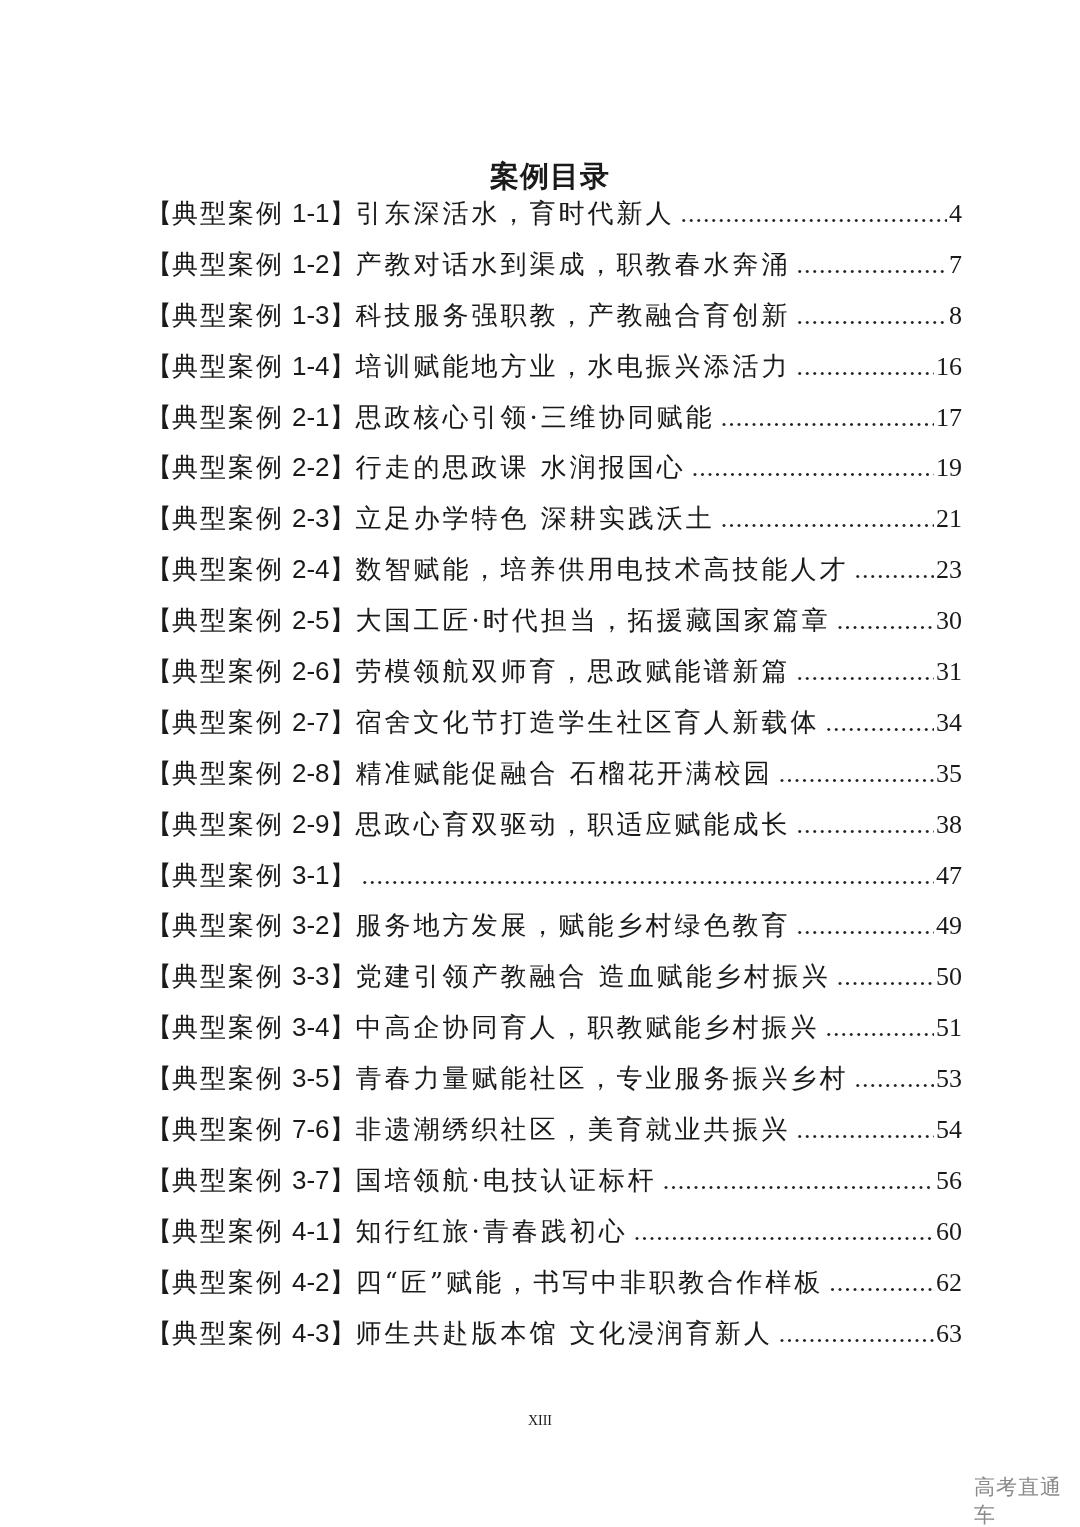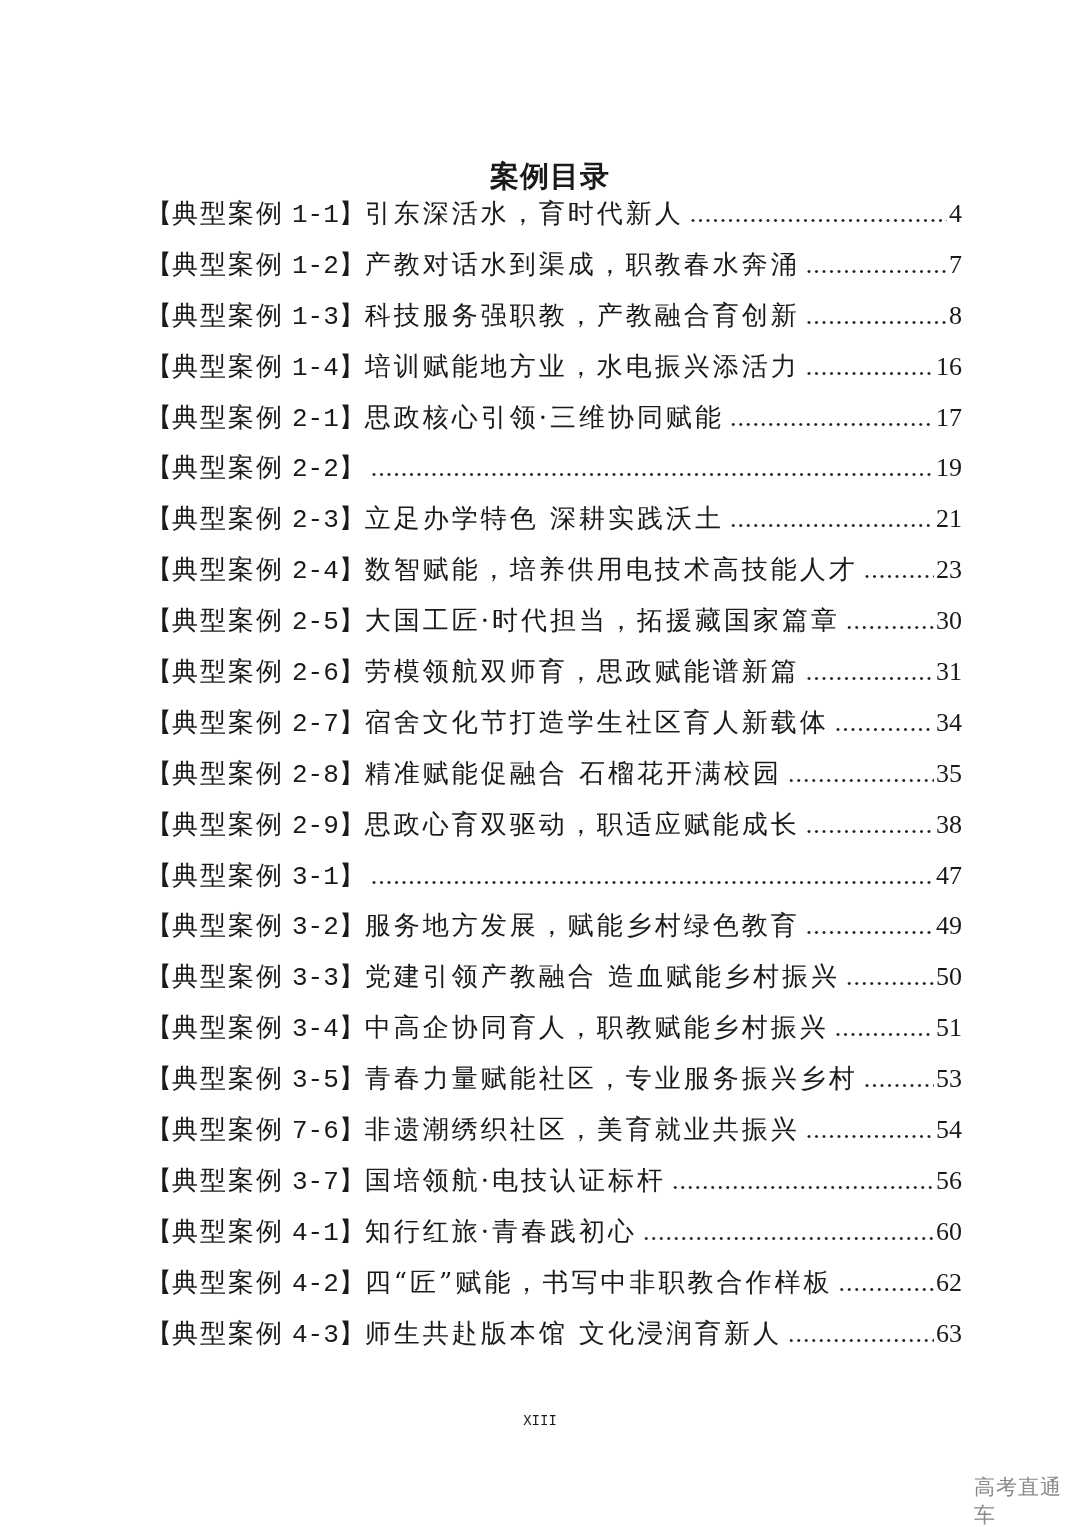--- a/index.html
+++ b/index.html
@@ -45,21 +45,21 @@
       cursor: pointer;
     }
     .toc-label {
       font-family: Liberation Sans, sans-serif;
       letter-spacing: 2px;
     }
     .toc-bracket {
       font-family: "DejaVu Sans", "Liberation Sans", sans-serif;
     }
     .toc-num {
-      font-family: Liberation Mono, monospace;
+      font-family: Liberation Sans, sans-serif;
       letter-spacing: 0;
       margin-left: 8px;
     }
     .toc-title {
       font-family: "DejaVu Serif", "Liberation Serif", serif;
       letter-spacing: 3px;
     }
     .toc-leader {
       flex: 1 1 auto;
       overflow: hidden;
@@ -76,21 +76,21 @@
       flex: 0 0 auto;
       text-align: right;
     }
     .page-number {
       position: absolute;
       top: 1413px;
       left: 0;
       width: 1080px;
       text-align: center;
       font-size: 14px;
-      font-family: Liberation Mono, monospace;
+      font-family: Liberation Serif, serif;
     }
     .watermark {
       position: absolute;
       top: 1473px;
       left: 941px;
       font-size: 21px;
       color: #8a8a8a;
       font-family: "DejaVu Sans", "Liberation Sans", sans-serif;
       letter-spacing: 1px;
       margin-left: 33px;
@@ -145,20 +145,21 @@
     <span class="toc-bracket">】</span>
     <span class="toc-title">思政核心引领·三维协同赋能</span>
     <span class="toc-leader"></span>
     <span class="toc-page">17</span>
   </li>
     <li class="toc-entry">
     <span class="toc-bracket">【</span>
     <span class="toc-label">典型案例</span>
     <span class="toc-num">2-2</span>
     <span class="toc-bracket">】</span>
+    <span class="toc-title">行走的思政课 水润报国心</span>
     <span class="toc-leader"></span>
     <span class="toc-page">19</span>
   </li>
     <li class="toc-entry">
     <span class="toc-bracket">【</span>
     <span class="toc-label">典型案例</span>
     <span class="toc-num">2-3</span>
     <span class="toc-bracket">】</span>
     <span class="toc-title">立足办学特色 深耕实践沃土</span>
     <span class="toc-leader"></span>

